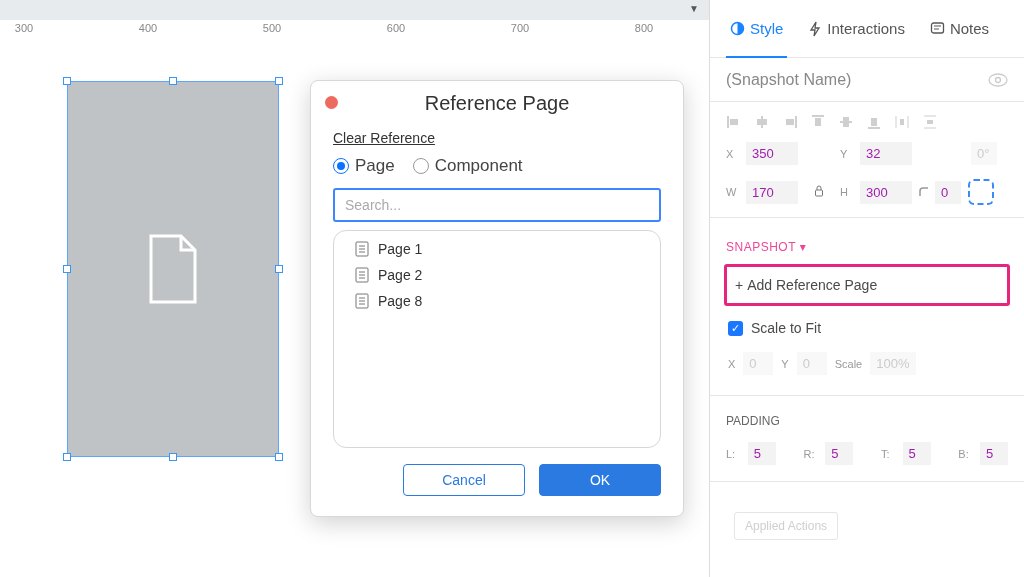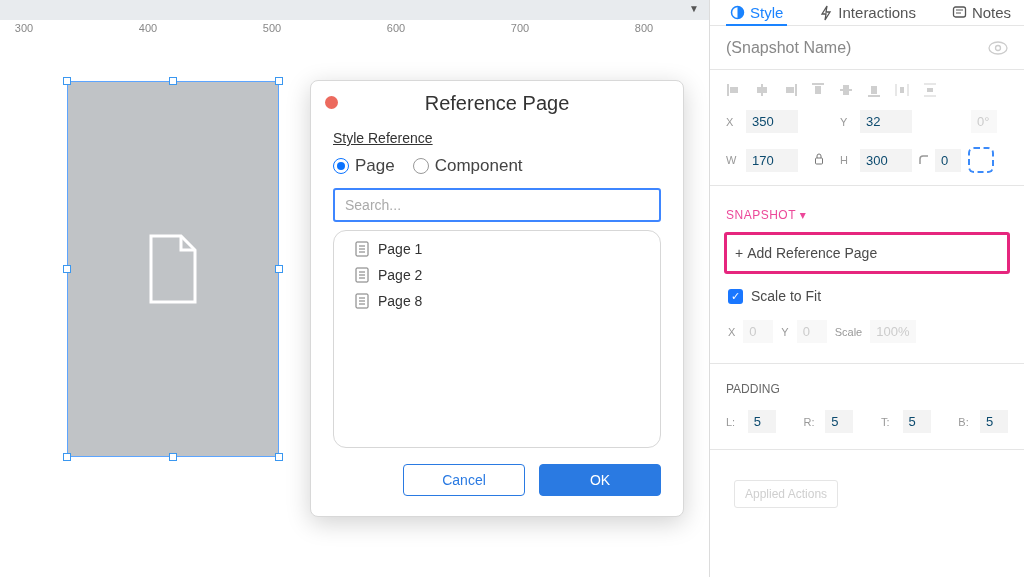--- a/index.html
+++ b/index.html
@@ -41,31 +41,31 @@
   .pagelist { border:1px solid #d7d7d7; border-radius:13px; margin-top:8px; height:218px; padding:5px 0; overflow:auto;}
   .pitem { display:flex; align-items:center; gap:8px; padding:5px 20px; font-size:14px; color:#333;}
   .pitem svg{flex-shrink:0;}
   .dlg-foot { display:flex; justify-content:flex-end; gap:14px; padding:16px 22px 20px 22px;}
   .btn { width:122px; height:32px; border-radius:4px; font-size:14px; display:flex; align-items:center; justify-content:center; cursor:pointer;}
   .btn.cancel{border:1px solid #2a7ae2; color:#2a7ae2; background:#fff;}
   .btn.ok{background:#2a7ae2;color:#fff;border:1px solid #2a7ae2;}
 
   
   .panel { position: absolute; right:0; top:0; width:315px; height:577px; border-left:1px solid #dcdcdc; background:#fff;}
-  .tabs { display:flex; height:26px; align-items:center; border-bottom:1px solid #e5e5e5; padding:0 8px; gap:12px;}
+  .tabs { display:flex; height:58px; align-items:center; border-bottom:1px solid #e5e5e5; padding:0 8px; gap:1px;}
   .tab { display:flex; align-items:center; gap:5px; padding:0 12px; height:100%; font-size:15px; color:#555; position:relative; cursor:pointer;}
   .tab.active{color:#1a83ff;}
   .tab.active::after{content:"";position:absolute;bottom:-1px;left:8px;right:8px;height:2px;background:#1a83ff;}
   .snap-row{display:flex;align-items:center;height:44px;padding:0 16px;border-bottom:1px solid #e5e5e5;}
   .snap-name{flex:1;font-size:16px;color:#888;}
   .eye{color:#bbb;}
   .align-row{display:flex;gap:12px;padding:12px 16px 6px 16px;color:#cfcfcf;}
   .pos-grid{display:grid;grid-template-columns: 14px 52px 30px 14px 52px 44px 28px; align-items:center; padding:6px 16px; row-gap:14px; column-gap:6px;}
   .plabel{font-size:11px;color:#999;}
-  .pval{background:#f3f3f3;padding:4px 6px;font-size:13px;color:#0c4a6e;min-width:44px;}
+  .pval{background:#f3f3f3;padding:4px 6px;font-size:13px;color:#a21caf;min-width:44px;}
   .pval.dis{color:#ccc;}
   .lock{text-align:center;color:#888;font-size:11px;}
   .corner-in{display:flex;align-items:center;gap:5px;}
   .corner-square{width:26px;height:26px;border:2px dashed #3b8af9;border-radius:6px;}
   .section-hdr{padding:16px 16px 6px 16px; font-size:12px; letter-spacing:.5px; color:#ec4899;}
   .addref{margin:4px 14px; padding:10px 8px; font-size:14px; color:#4a4a4a; border:3px solid #e6267e; border-radius:3px; display:flex;align-items:center;gap:4px;}
   .scalefit{display:flex;align-items:center;gap:8px;padding:10px 18px;font-size:14px;color:#4a4a4a;}
   .chk{width:15px;height:15px;border-radius:3px;background:#1a77ff;display:flex;align-items:center;justify-content:center;color:#fff;font-size:11px;}
   .scalerow{display:flex;align-items:center;gap:8px;padding:6px 18px 14px 18px;font-size:12px;color:#ccc;}
   .scalerow .pval{min-width:30px;}
@@ -108,21 +108,21 @@
     <div class="handle h-br"></div>
   </div>
 </div>
 
 <div class="dialog">
   <div class="dlg-head">
     <div class="traffic"></div>
     <div class="dlg-title">Reference Page</div>
   </div>
   <div class="dlg-body">
-    <a class="clear-ref">Style Reference</a>
+    <a class="clear-ref">Clear Reference</a>
     <div class="radio-row">
       <label class="radio sel-r">
           <span class="bub"></span>
           <span>Page</span>
         </label>
       <label class="radio">
           <span class="bub"></span>
           <span>Component</span>
         </label>
     </div>

